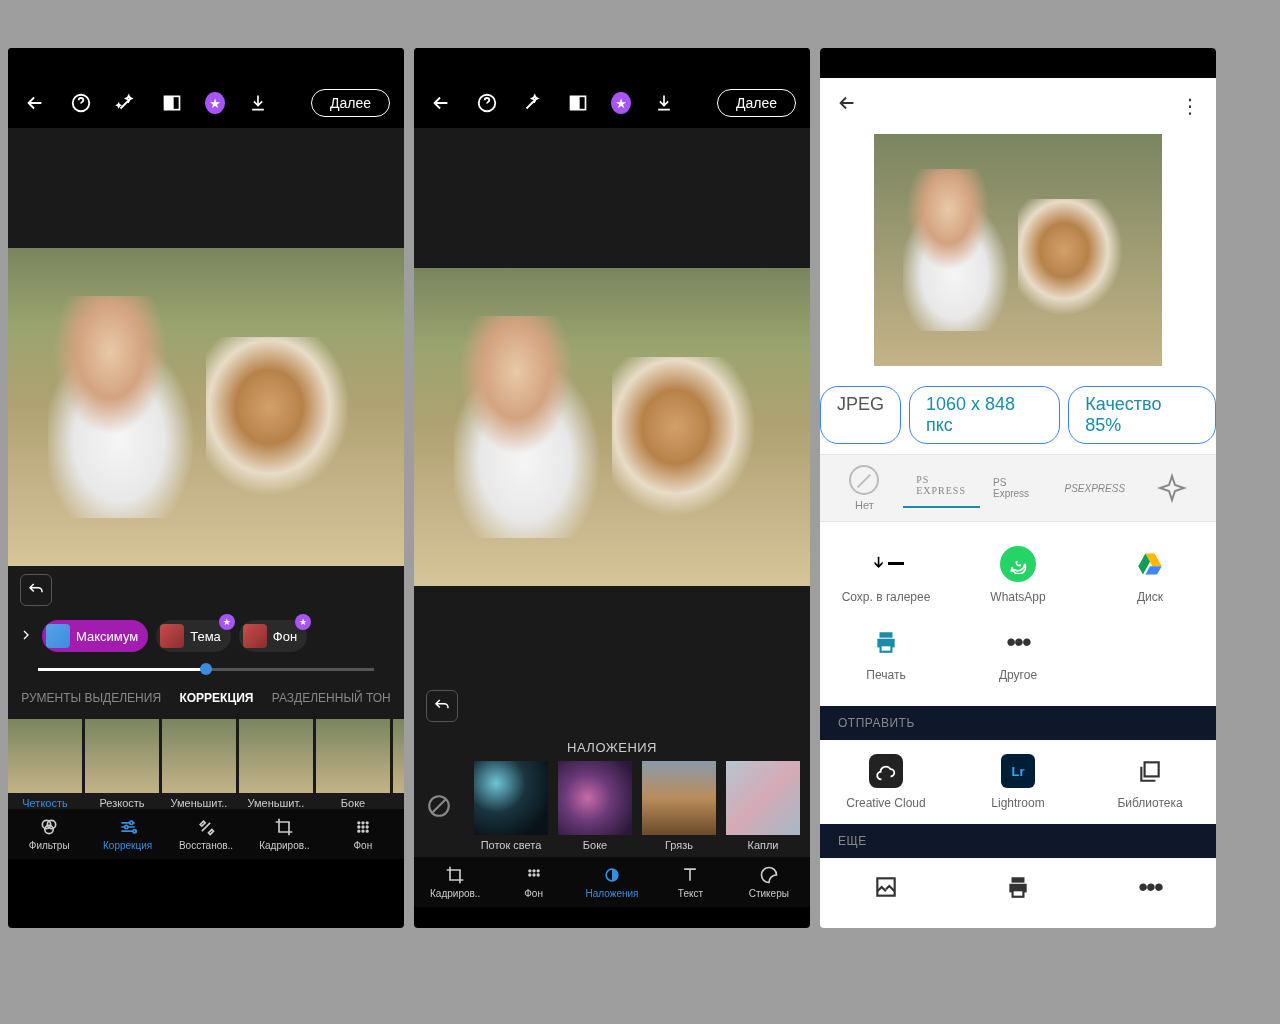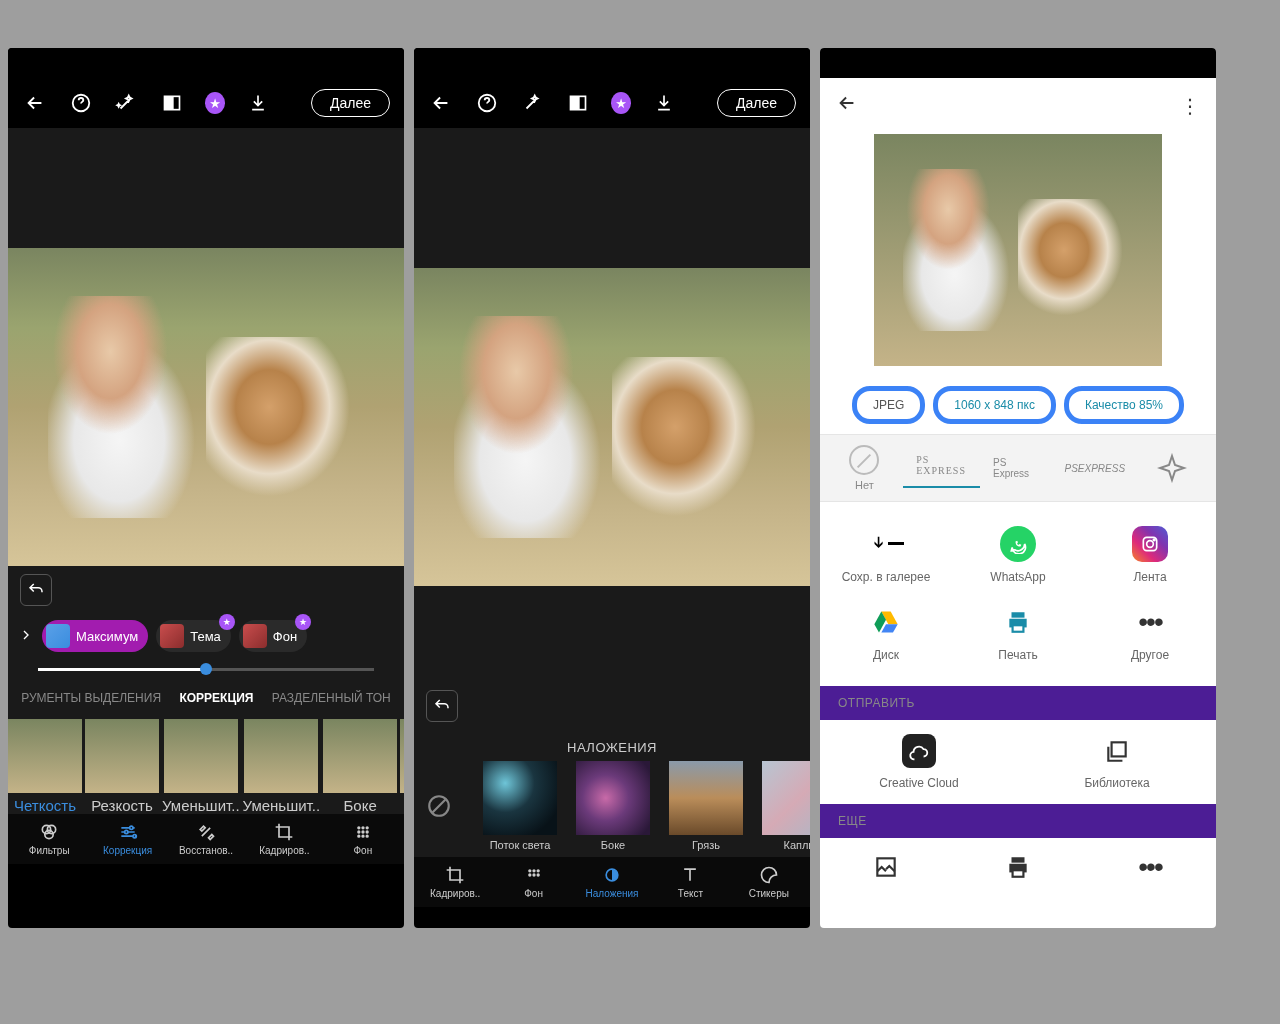--- a/index.html
+++ b/index.html
@@ -153,41 +153,41 @@
   .preset {
     flex: 0 0 74px;
     display: flex; flex-direction: column; align-items: center;
     gap: 4px; cursor: pointer;
   }
   .preset .pthumb {
     width: 74px; height: 74px;
     background: linear-gradient(180deg, #7a8560 0%, #c4b388 100%);
     position: relative;
   }
-  .preset .plabel { font-size: 15px; color: #ccc; }
+  .preset .plabel { font-size: 11px; color: #ccc; }
   .preset.active .plabel { color: #3a8dde; }
   .bottom-nav {
     display: flex; justify-content: space-around;
     background: #0a0a0a; padding: 8px 2px;
   }
   .nav-item {
     display: flex; flex-direction: column; align-items: center;
     gap: 3px; color: #ccc; font-size: 10px; cursor: pointer;
     flex: 1;
   }
   .nav-item.active { color: #3a8dde; }
   .nav-item .nicon { font-size: 18px; height: 20px; }
   
   .overlay-title {
     text-align: center; color: #ccc; font-size: 13px;
     padding: 10px 0 6px 0; background: #1a1a1a;
     letter-spacing: 0.5px;
   }
   .overlay-strip {
-    display: flex; gap: 19px; padding: 0 0 6px 0;
+    display: flex; gap: 10px; padding: 0 0 6px 0;
     background: #1a1a1a; align-items: flex-end;
   }
   .overlay-none {
     flex: 0 0 50px; height: 90px;
     display: flex; align-items: center; justify-content: center;
     color: #888;
   }
   .overlay-item {
     flex: 0 0 74px;
     display: flex; flex-direction: column; align-items: center;
@@ -220,22 +220,22 @@
   .preview-photo {
     width: 288px; height: 232px;
     background: linear-gradient(180deg, #7a8560 0%, #c4b388 100%);
     position: relative; overflow: hidden;
   }
   .meta-row {
     display: flex; gap: 8px; justify-content: center;
     padding: 10px 0;
   }
   .meta-pill {
-    border: 5px solid #3b82f6; border-radius: 18px;
-    padding: 7px 16px; font-size: 12px; color: #555;
+    border: 1px solid #3b82f6; border-radius: 18px;
+    padding: 7px 16px; font-size: 18px; color: #555;
     cursor: pointer;
   }
   .meta-pill.accent { color: #1a8ca8; }
   .watermark-row {
     display: flex; align-items: center; justify-content: space-around;
     background: #f3f3f3; padding: 10px 6px;
     border-top: 1px solid #e5e5e5; border-bottom: 1px solid #e5e5e5;
   }
   .wm-item {
     display: flex; flex-direction: column; align-items: center;
@@ -269,21 +269,21 @@
     width: 36px; height: 36px; border-radius: 8px;
     display: flex; align-items: center; justify-content: center;
     font-size: 20px;
   }
   .si-download { color: #000; }
   .si-whatsapp { background: #25d366; color: #fff; border-radius: 50%; }
   .si-instagram { background: linear-gradient(45deg, #f58529, #dd2a7b, #8134af, #515bd4); color: #fff; border-radius: 10px; }
   .si-print { color: #1a8ca8; }
   .si-more { color: #333; font-size: 28px; letter-spacing: -2px; }
   .section-label {
-    background: #4c1d95; color: #888; font-size: 12px;
+    background: #0f172a; color: #888; font-size: 12px;
     padding: 10px 18px; letter-spacing: 0.5px;
   }
   .send-row {
     display: flex; justify-content: space-around;
     padding: 14px 0; background: #fff;
   }
   .send-item {
     display: flex; flex-direction: column; align-items: center;
     gap: 8px; font-size: 12px; color: #666; cursor: pointer;
     flex: 1;
@@ -648,30 +648,20 @@
       <div class="share-item">
         <div class="share-icon si-whatsapp">
           <svg width="20" height="20" viewBox="0 0 24 24" style="stroke:#fff;fill:none">
               <path d="M20 12a8 8 0 11-15 4L4 20l4-1a8 8 0 0012-7z"></path>
               <path d="M9 9c0 4 2 6 6 6l1-2-2-1-1 1c-1 0-2-1-2-2l1-1-1-2-2 1z" fill="#fff" stroke="none"></path>
             </svg>
         </div>
         <span>WhatsApp</span>
       </div>
       <div class="share-item">
-        <div class="share-icon si-instagram">
-          <svg width="20" height="20" viewBox="0 0 24 24" style="stroke:#fff">
-              <rect x="4" y="4" width="16" height="16" rx="4"></rect>
-              <circle cx="12" cy="12" r="4"></circle>
-              <circle cx="17" cy="7" r="1" fill="#fff"></circle>
-            </svg>
-        </div>
-        <span>Лента</span>
-      </div>
-      <div class="share-item">
         <div class="share-icon">
           <svg width="28" height="28" viewBox="0 0 24 24" style="stroke:none">
               <path d="M8 3h8l6 11h-8L8 3z" fill="#ffba00"></path>
               <path d="M2 14l6-11 4 7-6 11-4-7z" fill="#0f9d58"></path>
               <path d="M8 21l4-7h10l-4 7H8z" fill="#4285f4"></path>
             </svg>
         </div>
         <span>Диск</span>
       </div>
       <div class="share-item">
@@ -695,20 +685,24 @@
     <div class="send-row">
       <div class="send-item">
         <div class="send-icon si-cc">
           <svg width="22" height="22" viewBox="0 0 24 24" style="stroke:#fff">
               <path d="M17 18a4 4 0 000-8 6 6 0 00-11 3 4 4 0 001 8"></path>
             </svg>
         </div>
         <span>Creative Cloud</span>
       </div>
       <div class="send-item">
+        <div class="send-icon si-lr">Lr</div>
+        <span>Lightroom</span>
+      </div>
+      <div class="send-item">
         <div class="send-icon">
           <svg width="26" height="26" viewBox="0 0 24 24" style="stroke:#333">
               <rect x="7" y="4" width="13" height="13"></rect>
               <path d="M4 8v13h13"></path>
             </svg>
         </div>
         <span>Библиотека</span>
       </div>
     </div>
 

